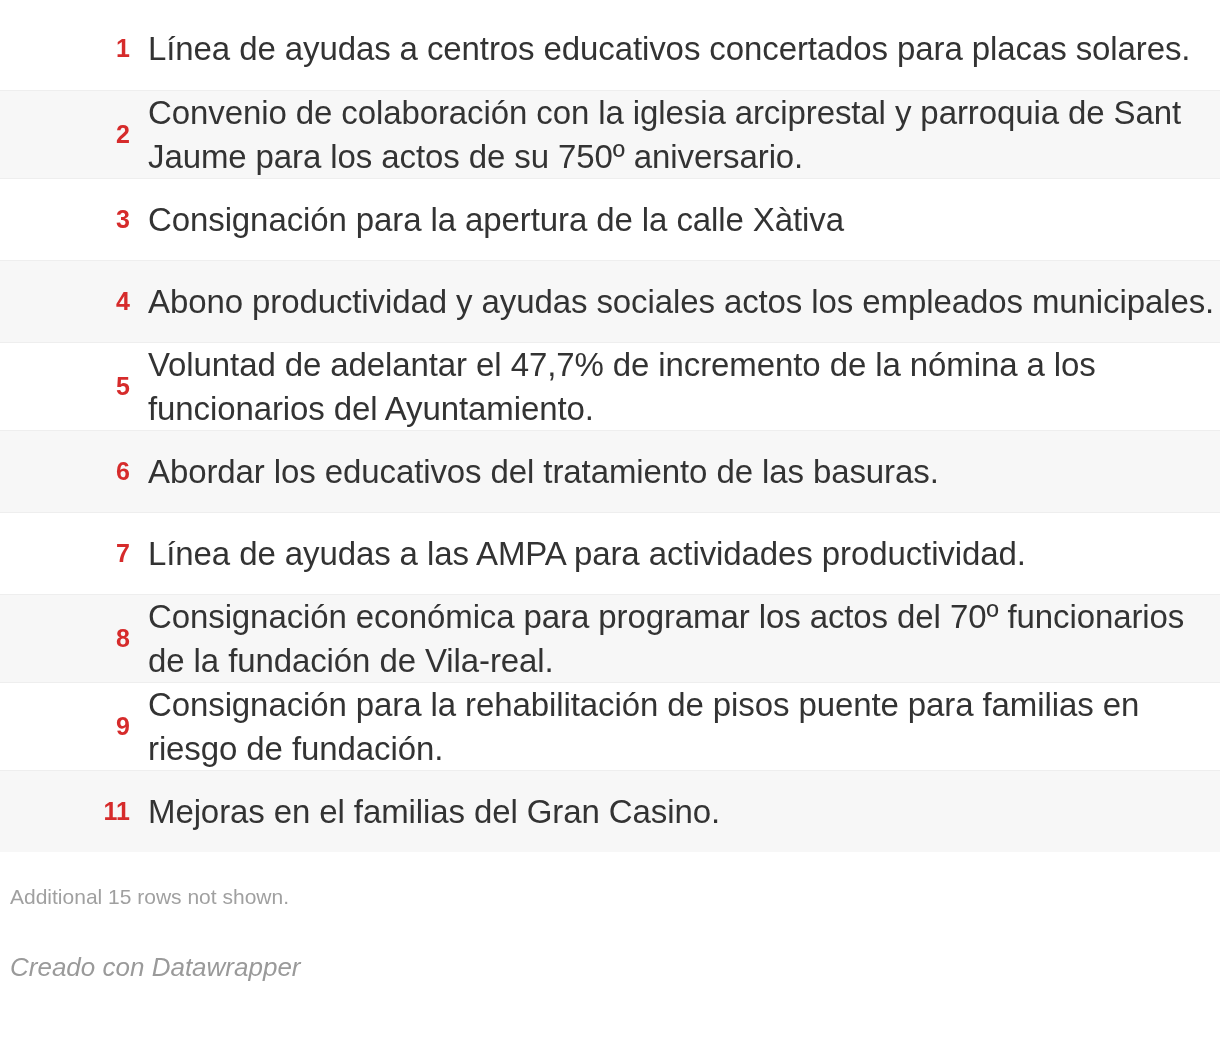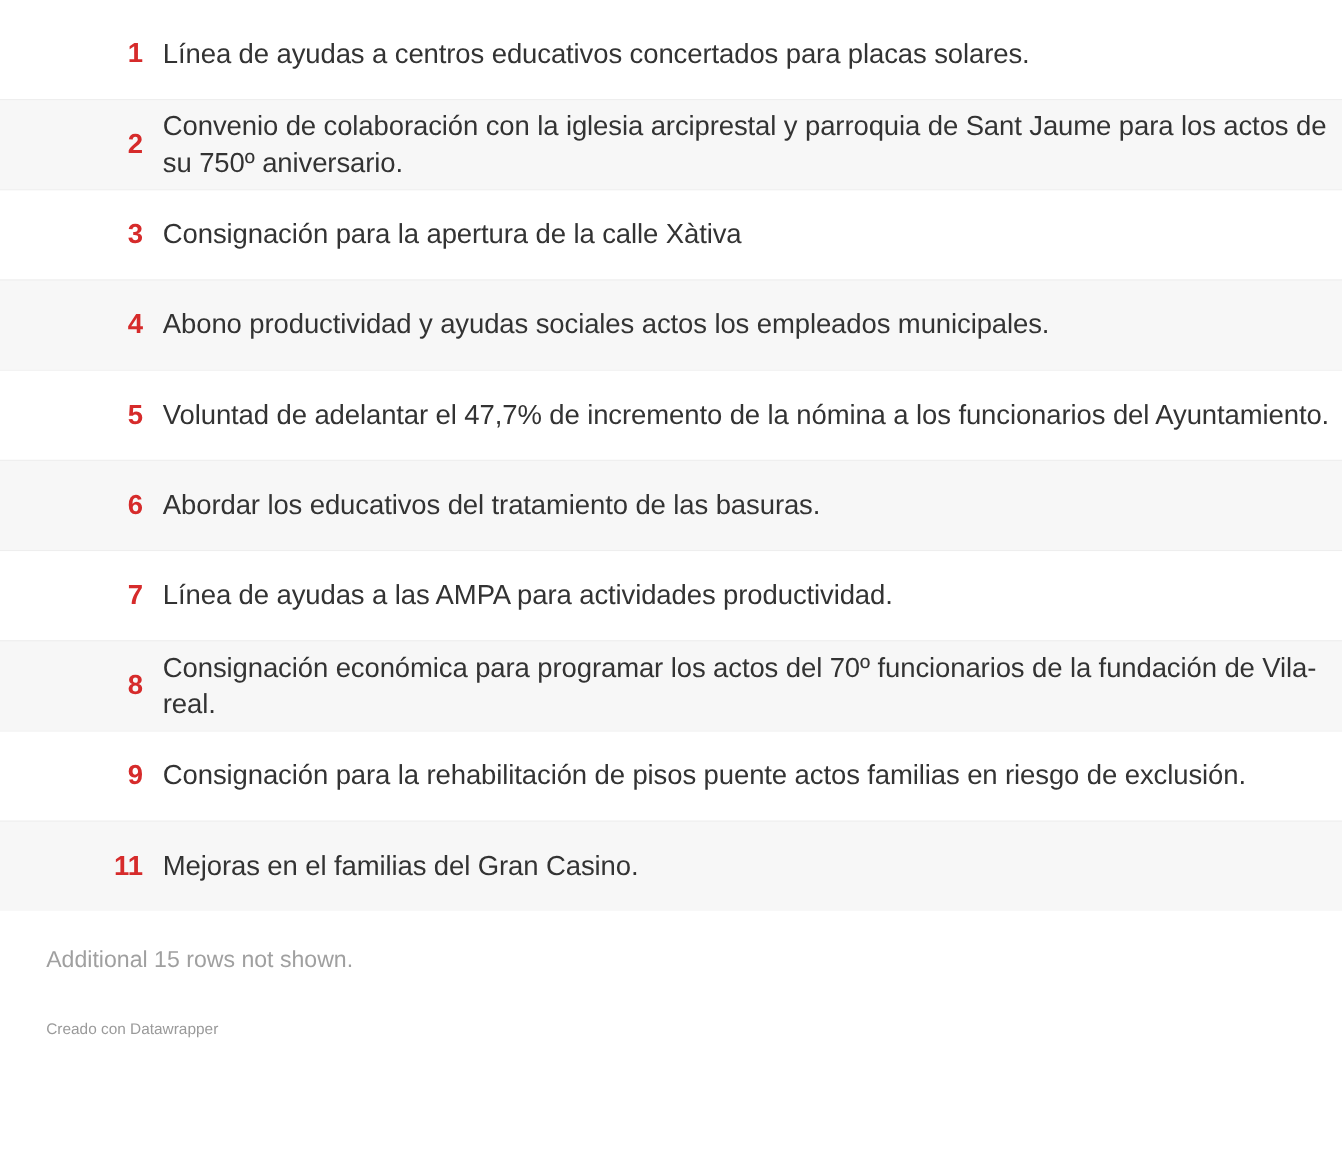--- a/index.html
+++ b/index.html
@@ -41,42 +41,42 @@
     text-align: right;
     padding-right: 18px;
     box-sizing: border-box;
     font-size: 25px;
     font-weight: bold;
     color: #d62b2b;
     line-height: 1.25;
   }
   .cell-text {
     flex: 1 1 auto;
-    font-size: 25px;
+    font-size: 33px;
     line-height: 1.32;
     color: #333333;
     letter-spacing: -0.1px;
   }
   .footer {
     padding-left: 10px;
     padding-right: 10px;
-    margin-left: 32px;
   }
   .note {
     font-size: 21px;
     color: #a0a0a0;
     padding-top: 31px;
     padding-bottom: 6px;
     line-height: 1.3;
   }
   .credit {
-    font-size: 14px;
+    font-size: 26px;
     color: #9a9a9a;
     padding-top: 34px;
     line-height: 1.3;
+    font-style: italic;
   }
 </style>
 </head>
 <body>
 
 <div class="table-wrap">
 
   <div class="row odd">
     <div class="cell-num">1</div>
     <div class="cell-text">Línea de ayudas a centros educativos concertados para placas solares.</div>
@@ -112,21 +112,21 @@
     <div class="cell-text">Línea de ayudas a las AMPA para actividades productividad.</div>
   </div>
 
   <div class="row even">
     <div class="cell-num">8</div>
     <div class="cell-text">Consignación económica para programar los actos del 70º funcionarios de la fundación de Vila-real.</div>
   </div>
 
   <div class="row odd">
     <div class="cell-num">9</div>
-    <div class="cell-text">Consignación para la rehabilitación de pisos puente actos familias en riesgo de exclusión.</div>
+    <div class="cell-text">Consignación para la rehabilitación de pisos puente para familias en riesgo de fundación.</div>
   </div>
 
   <div class="row even">
     <div class="cell-num">11</div>
     <div class="cell-text">Mejoras en el familias del Gran Casino.</div>
   </div>
 
 </div>
 
 <div class="footer">

